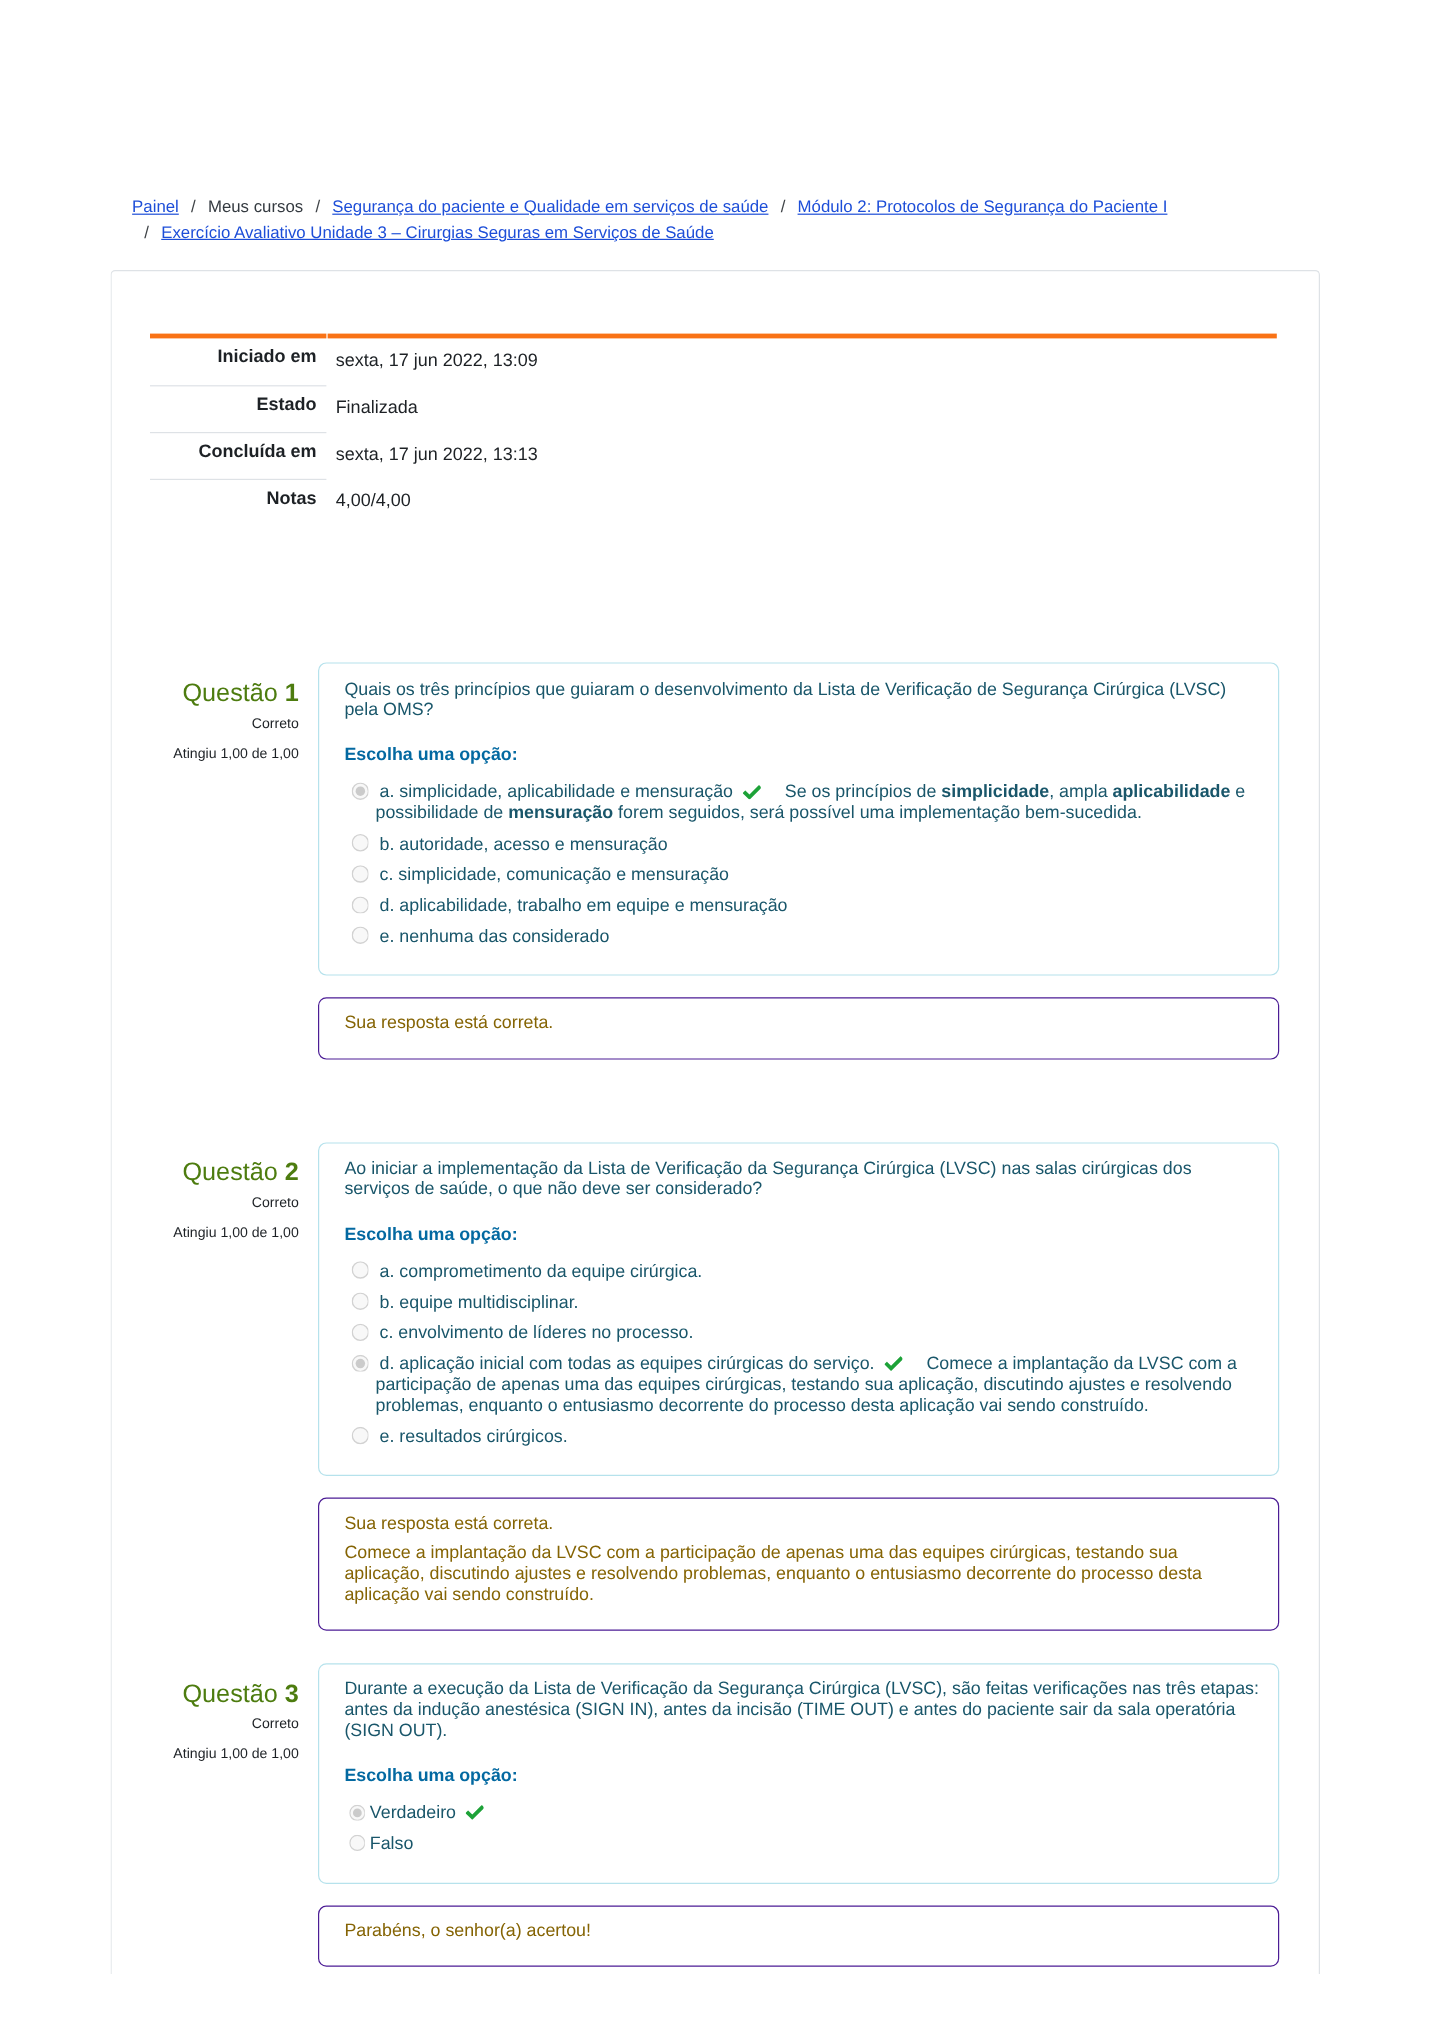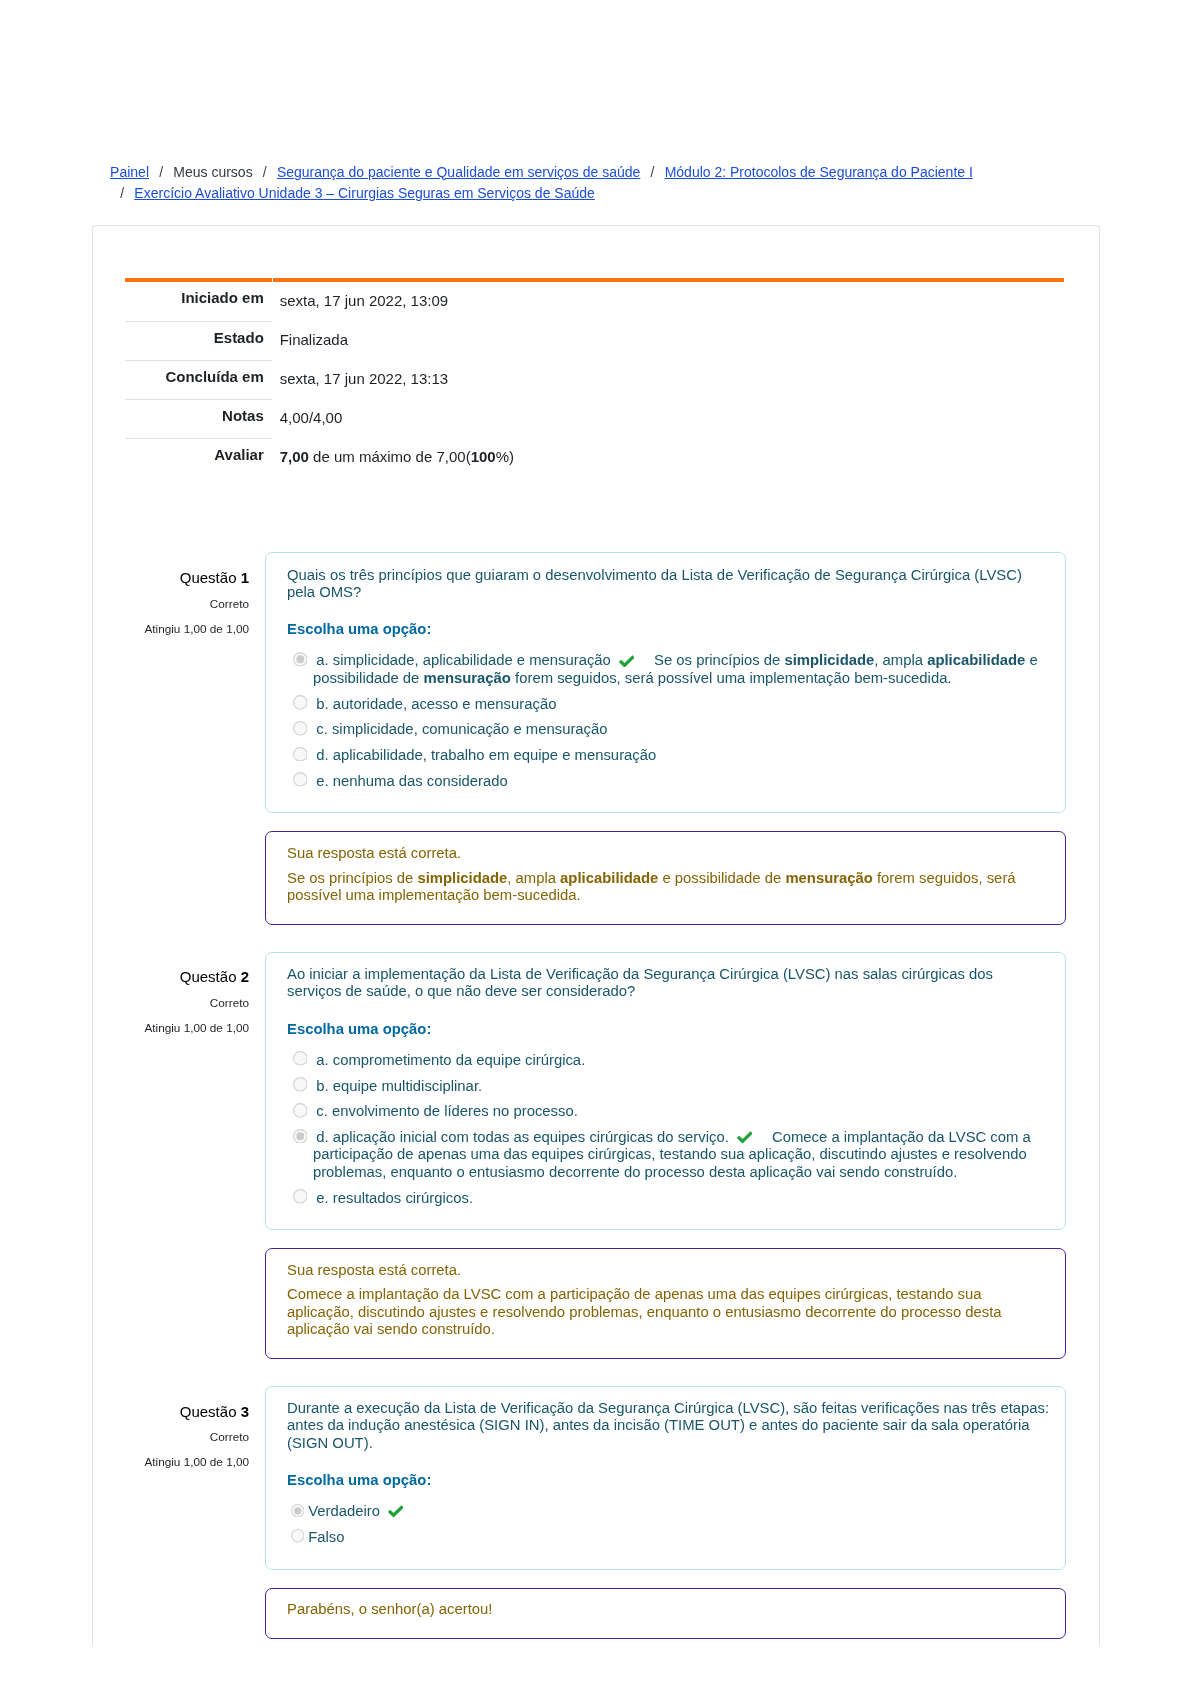--- a/index.html
+++ b/index.html
@@ -35,21 +35,21 @@
   table.quizreviewsummary b{font-weight:bold;}
 
   
   .que{position:absolute;left:33px;width:940px;
        font-size:14.85px;line-height:17.3px;}
   .que.q1{top:326.4px;}
   .que.q2{top:725.8px;}
   .que.q3{top:1159.9px;}
 
   .info{position:absolute;left:0;top:14.7px;width:123px;text-align:right;}
-  .info .qno{font-size:15px;line-height:22px;color:#000000;margin:0;font-weight:normal;}
+  .info .qno{font-size:21px;line-height:22px;color:#4d7c0f;margin:0;font-weight:normal;}
   .info .qno b{font-weight:bold;}
   .info .state{font-size:11.75px;line-height:17px;color:#1d2125;margin-top:5.5px;}
   .info .grade{font-size:11.75px;line-height:17px;color:#1d2125;margin-top:8.2px;}
 
   .content{position:relative;margin-left:139px;width:801px;
            border:1px solid #b6e2ec;border-radius:7px;box-sizing:border-box;
            padding:13.3px 14px 22.3px 21px;}
   .qtext{color:#19566a;}
   .prompt{font-weight:bold;color:#0369a1;margin:20px 0 13.9px 0;}
 
@@ -95,24 +95,20 @@
           <th>Estado</th>
           <td>Finalizada</td>
         </tr>
         <tr>
           <th>Concluída em</th>
           <td>sexta, 17 jun 2022, 13:13</td>
         </tr>
         <tr>
           <th>Notas</th>
           <td>4,00/4,00</td>
-        </tr>
-        <tr>
-          <th>Avaliar</th>
-          <td><b>7,00</b> de um máximo de 7,00(<b>100</b>%)</td>
         </tr>
       </tbody>
     </table>
     <article class="que q1">
       <div class="info">
         <h3 class="qno"><span>Questão</span> <b>1</b></h3>
         <div class="state">Correto</div>
         <div class="grade">Atingiu 1,00 de 1,00</div>
       </div>
       <div class="content">
@@ -146,21 +142,20 @@
             <div class="option"><span class="radio">
                   <svg viewBox="0 0 15 15" width="100%" height="100%">
                     <circle cx="7.5" cy="7.5" r="6.9" fill="#f8f8f8" stroke="#d2d2d2" stroke-width="1.15"></circle>
                   </svg>
                 </span><span>e. nenhuma das considerado</span></div>
           </div>
         </div>
       </div>
       <div class="feedback">
         <p>Sua resposta está correta.</p>
-        <p>Se os princípios de <b>simplicidade</b>, ampla <b>aplicabilidade</b> e possibilidade de <b>mensuração</b> forem seguidos, será possível uma implementação bem-sucedida.</p>
       </div>
     </article>
     <article class="que q2">
       <div class="info">
         <h3 class="qno"><span>Questão</span> <b>2</b></h3>
         <div class="state">Correto</div>
         <div class="grade">Atingiu 1,00 de 1,00</div>
       </div>
       <div class="content">
         <div class="qtext">Ao iniciar a implementação da Lista de Verificação da Segurança Cirúrgica (LVSC) nas salas cirúrgicas dos serviços de saúde, o que não deve ser considerado?</div>

